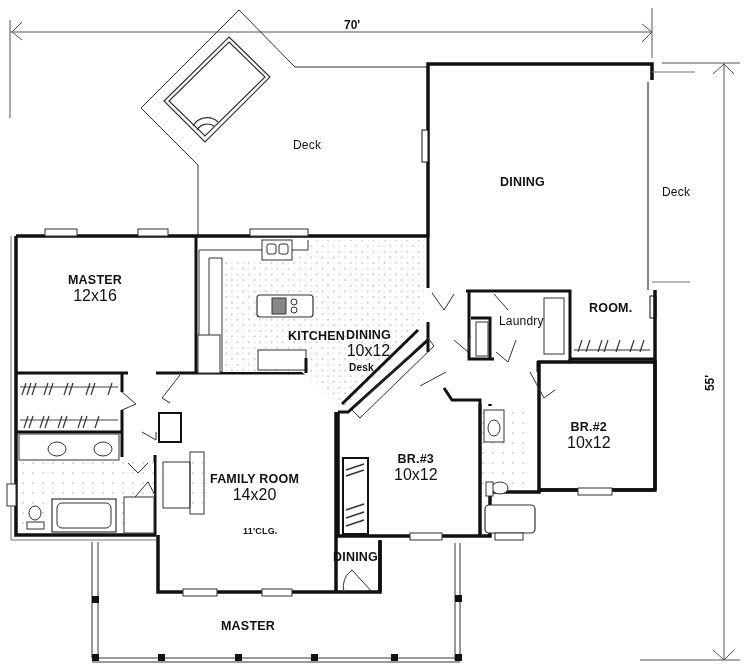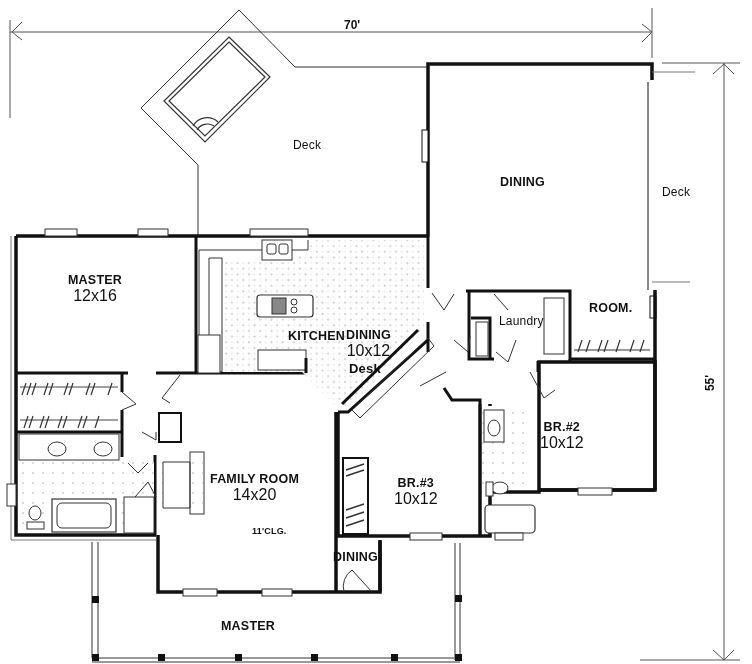--- a/index.html
+++ b/index.html
@@ -2,21 +2,21 @@
 <html><head>
   <meta charset="utf-8">
   <style>
     html, body { margin: 0; padding: 0; background: #ffffff; }
     body { width: 752px; height: 664px; position: relative; overflow: hidden; font-family: "Liberation Sans", sans-serif; }
     #plan { position: absolute; left: 0; top: 0; width: 752px; height: 664px; }
     .lbl { position: absolute; color: #111; text-align: center; white-space: nowrap; line-height: 1.15; }
     .lbl .name { font-weight: bold; font-size: 12.5px; letter-spacing: 0.2px; display: block; }
     .lbl .size { font-size: 16px; display: block; }
     .lbl.plain .name { font-weight: normal; font-size: 12px; }
-    .lbl.small .name { font-size: 13px; font-weight: bold; }
+    .lbl.small .name { font-size: 10px; font-weight: bold; }
     .lbl.note .name { font-size: 9px; font-weight: bold; }
     .dim { position: absolute; font-size: 12px; font-weight: bold; color: #111; }
     .dim.vertical { transform: rotate(-90deg); transform-origin: center; }
   </style>
 </head>
 <body>
 
 <svg id="plan" viewBox="0 0 752 664" xmlns="http://www.w3.org/2000/svg">
   <defs>
     <pattern id="tile" width="8" height="8" patternUnits="userSpaceOnUse" patternTransform="rotate(45)">
@@ -264,28 +264,28 @@
 <div class="lbl plain" style="left:499px; top:315px;">
   <span class="name">Laundry</span>
 </div>
 <div class="lbl" style="left:589px; top:301px;">
   <span class="name">ROOM.</span>
 </div>
 <div class="lbl" style="left:210px; top:472px;">
   <span class="name">FAMILY ROOM</span>
   <span class="size">14x20</span>
 </div>
-<div class="lbl note" style="left:252px; top:526px;">
+<div class="lbl note" style="left:243px; top:526px;">
   <span class="name">11'CLG.</span>
 </div>
-<div class="lbl" style="left:394px; top:452px;margin-top:24px;">
+<div class="lbl" style="left:394px; top:452px;">
   <span class="name">BR.#3</span>
   <span class="size">10x12</span>
 </div>
-<div class="lbl" style="left:540px; top:420px;">
+<div class="lbl" style="left:567px; top:420px;">
   <span class="name">BR.#2</span>
   <span class="size">10x12</span>
 </div>
 <div class="lbl" style="left:333px; top:550px;">
   <span class="name">DINING</span>
 </div>
 <div class="lbl" style="left:221px; top:619px;">
   <span class="name">MASTER</span>
 </div>
 

